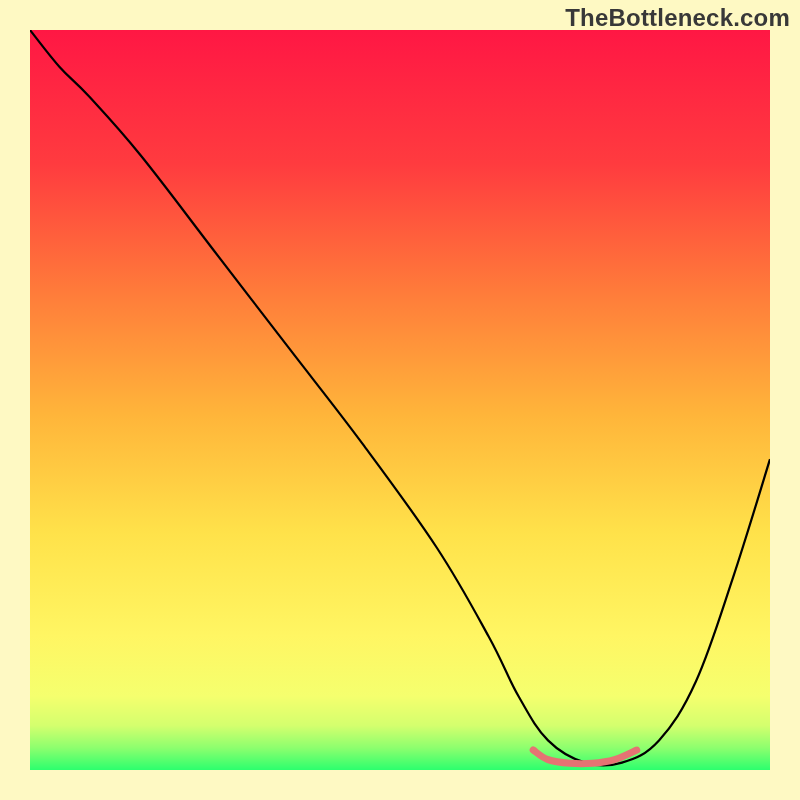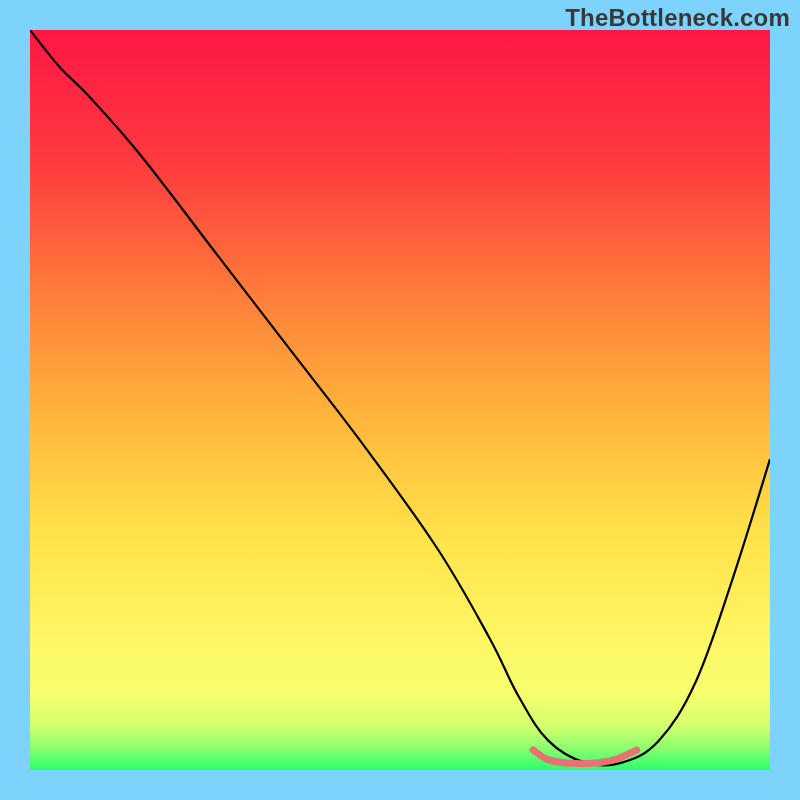--- a/index.html
+++ b/index.html
@@ -8,21 +8,21 @@
     background: #000;
     width: 800px;
     height: 800px;
     overflow: hidden;
     font-family: Arial, Helvetica, sans-serif;
   }
   .container {
     position: relative;
     width: 800px;
     height: 800px;
-    background: #7dd3fc;
+    background: #fef9c3;
   }
   .watermark {
     position: absolute;
     top: 4px;
     right: 10px;
     color: #383838;
     font-size: 24px;
     font-weight: bold;
     letter-spacing: 0.2px;
     z-index: 10;

